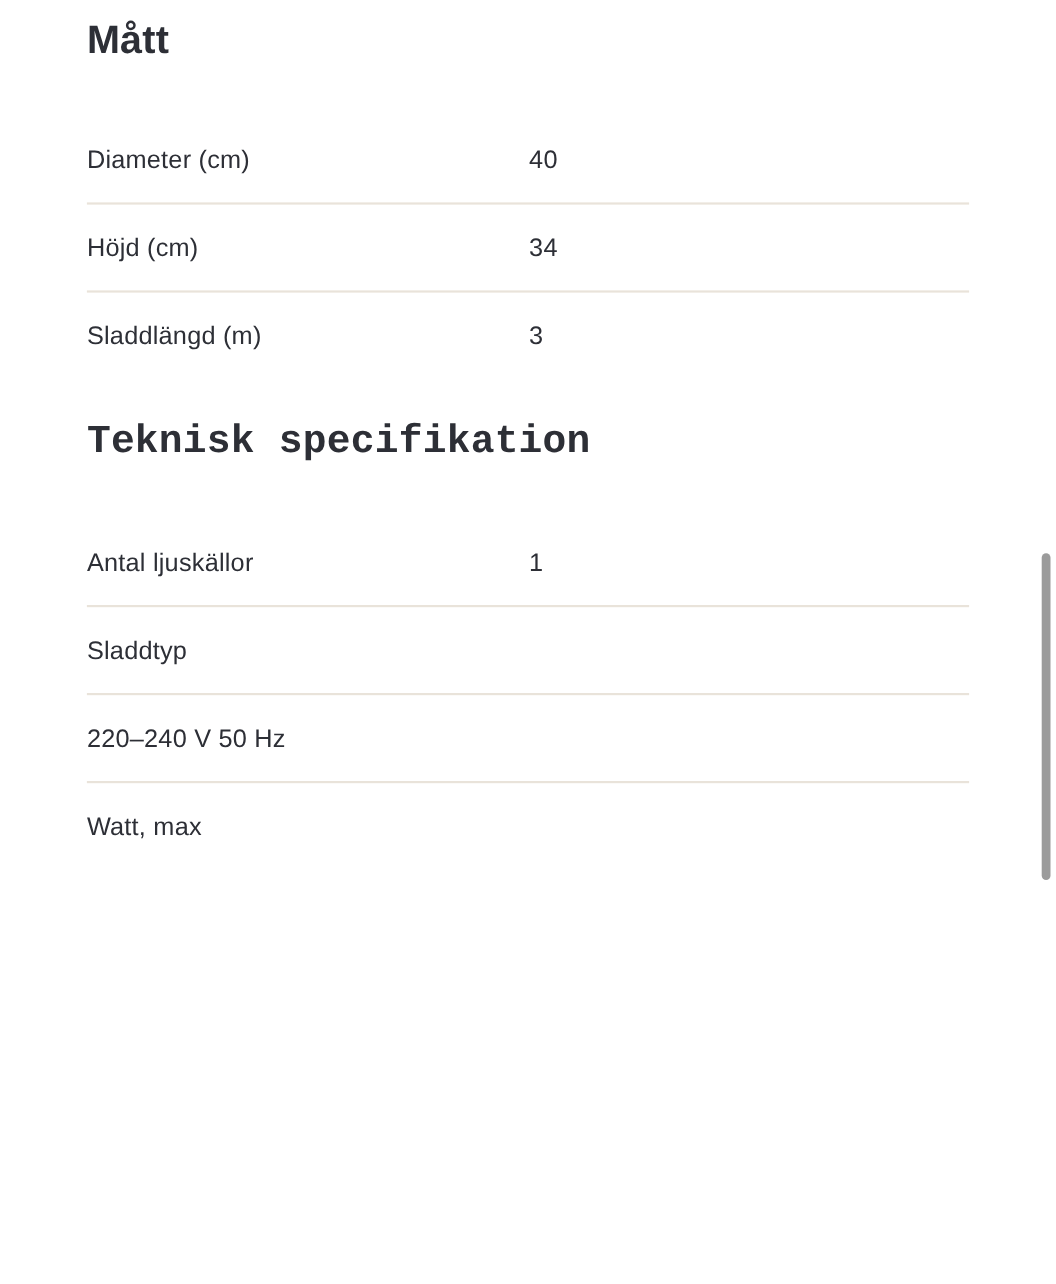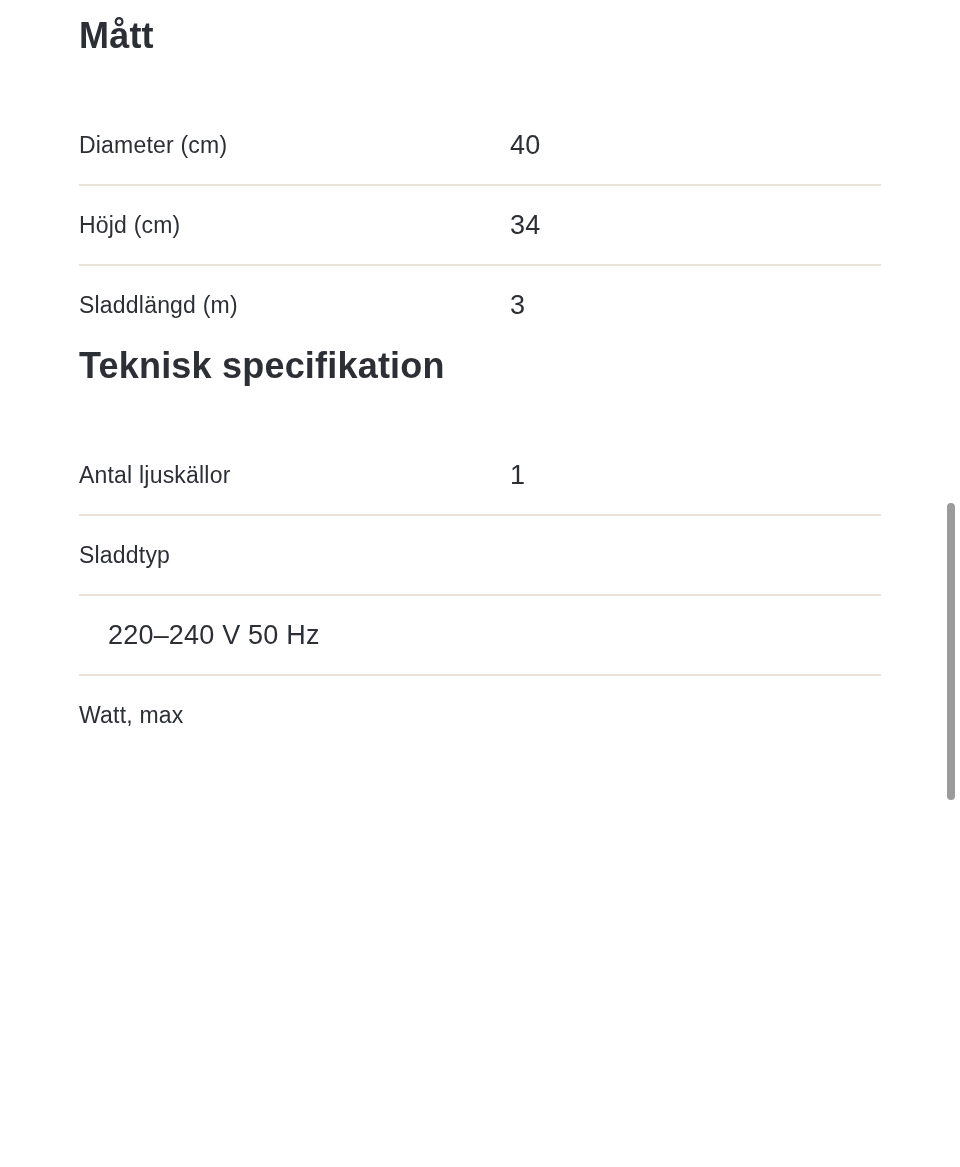--- a/index.html
+++ b/index.html
@@ -25,20 +25,22 @@
   .content {
     padding: 14px 79px 0 79px;
   }
   .section-title {
     font-size: 36px;
     line-height: 44px;
     font-weight: 700;
     letter-spacing: 0.2px;
   }
   .section-title.second {
+    margin-top: 36px;
+    font-family: Liberation Mono, monospace;
   }
   .spec-table {
     margin-top: 48px;
   }
   .spec-row {
     display: flex;
     align-items: flex-start;
     padding: 15px 0;
     border-bottom: 2px solid var(--divider);
   }
@@ -46,24 +48,23 @@
     border-bottom: none;
   }
   .spec-label {
     flex: 0 0 402px;
     font-size: 23px;
     line-height: 48px;
     letter-spacing: 0.2px;
   }
   .spec-value {
     flex: 1 1 auto;
-    font-size: 27px;
+    font-size: 23px;
     line-height: 48px;
     letter-spacing: 0.2px;
-    margin-left: 29px;
   }
   .scrollbar-thumb {
     position: absolute;
     left: 947px;
     top: 503px;
     width: 8px;
     height: 297px;
     border-radius: 4px;
     background: var(--scrollbar);
   }

